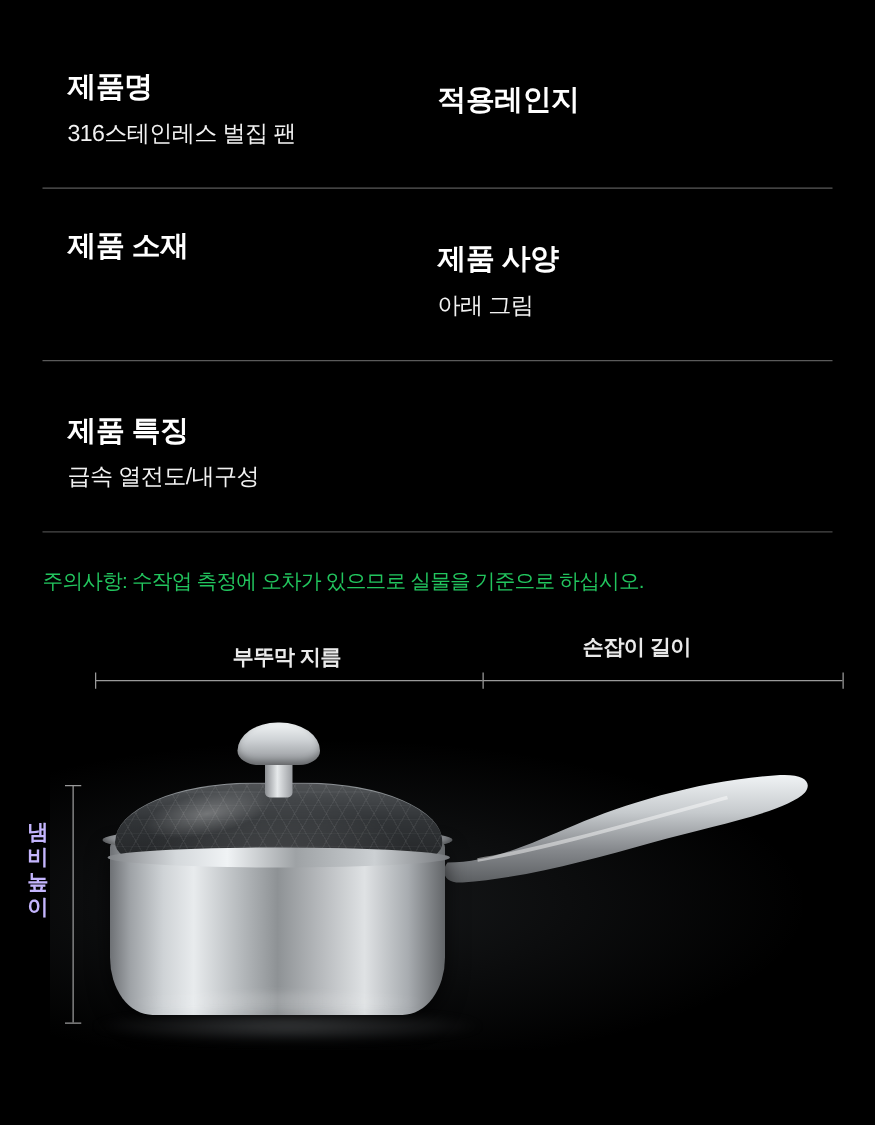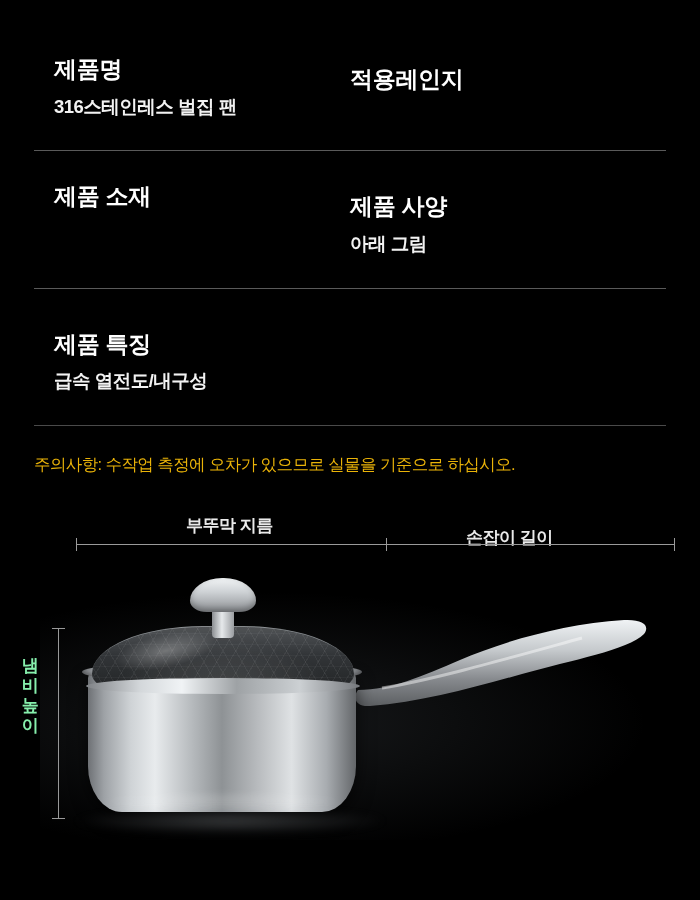--- a/index.html
+++ b/index.html
@@ -35,40 +35,40 @@
   }
   .spec-label {
     font-size: 23px;
     font-weight: bold;
     color: #ffffff;
     letter-spacing: -0.3px;
     line-height: 1.5;
   }
   .spec-value {
     font-size: 18.5px;
-    font-weight: bold;
+    font-weight: normal;
     color: #f2f2f2;
     letter-spacing: -0.5px;
     line-height: 1.5;
     margin-top: 6px;
     white-space: nowrap;
   }
   .divider {
     height: 1px;
     background: #5a5a5a;
     margin: 30px 34px 28px 34px;
   }
   .divider.thin {
     background: #4a4a4a;
   }
 
   .note {
     padding: 0 34px;
     font-size: 16.5px;
-    color: #eab308;
+    color: #22c55e;
     letter-spacing: -0.6px;
     margin-top: 2px;
   }
 
   
   .diagram {
     position: relative;
     width: 700px;
     height: 360px;
     margin-top: 30px;
@@ -76,29 +76,29 @@
 
   .dim-label {
     position: absolute;
     font-size: 17px;
     font-weight: bold;
     color: #eaeaea;
     letter-spacing: -0.5px;
     white-space: nowrap;
   }
   .dim-label.top-left { left: 186px; top: 8px; text-align: center; }
-  .dim-label.top-right { left: 466px; top: 20px; }
+  .dim-label.top-right { left: 466px; top: 0; }
 
   .vert-label {
     position: absolute;
     left: 20px;
     top: 150px;
     font-size: 17px;
     font-weight: bold;
-    color: #86efac;
+    color: #c4b5fd;
     width: 20px;
     line-height: 1.18;
     text-align: center;
     letter-spacing: -0.5px;
   }
 
   
   .rule-h {
     position: absolute;
     height: 1px;

